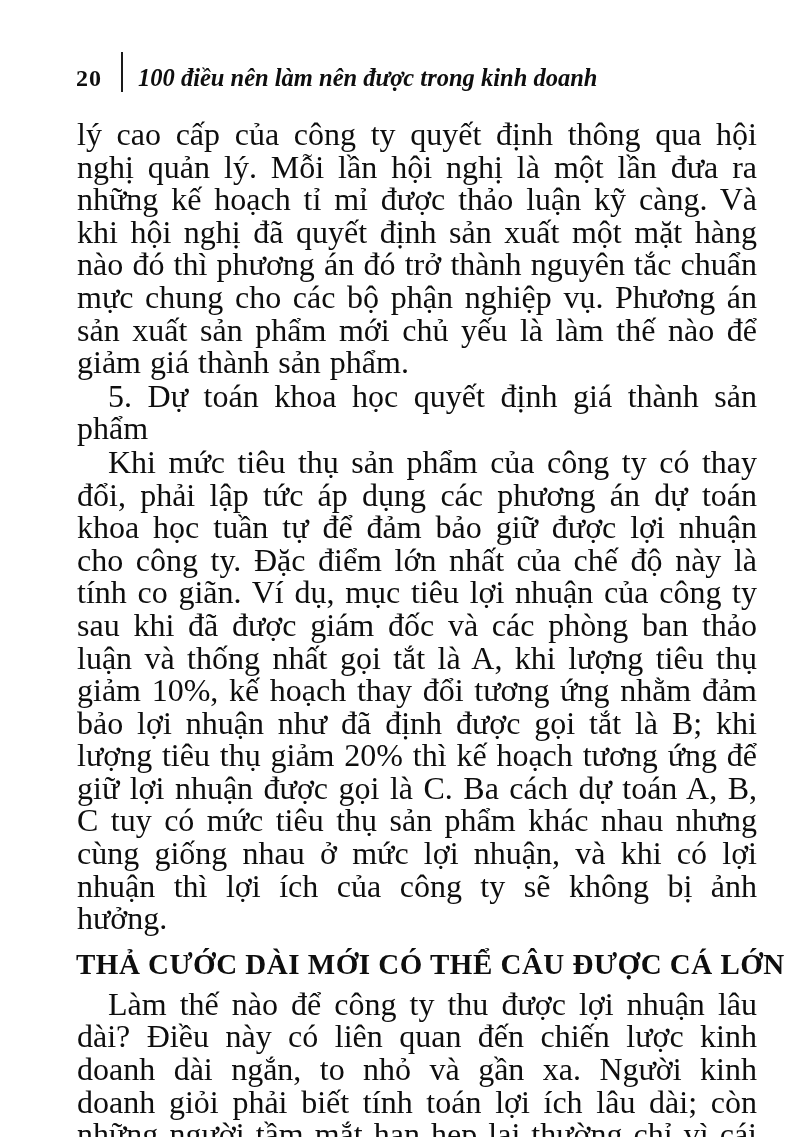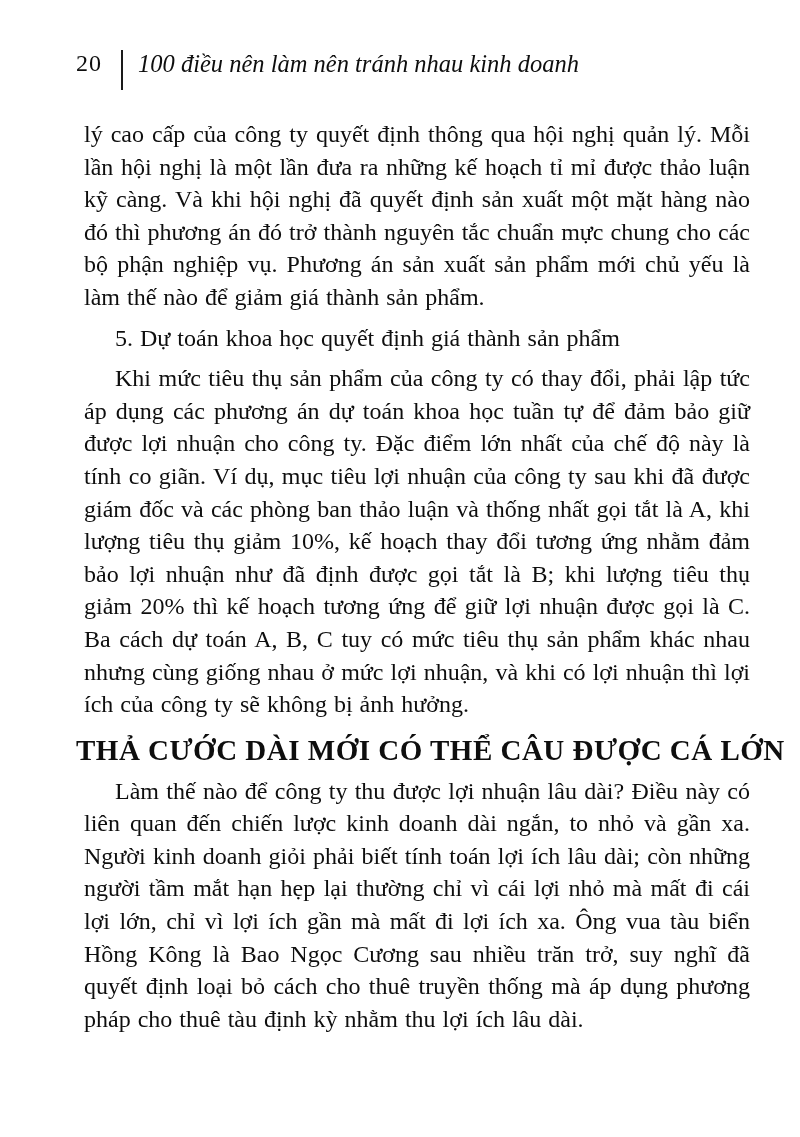--- a/index.html
+++ b/index.html
@@ -15,47 +15,48 @@
     overflow: hidden;
   }
   .page {
     box-sizing: border-box;
     width: 800px;
     height: 1137px;
     padding: 50px 42px 0 76px;
   }
   .running-header {
     display: flex;
-    align-items: flex-start;
+    align-items: flex-end;
     height: 42px;
     margin-bottom: 26px;
+    font-weight: bold;
   }
   .page-number {
     font-size: 24px;
     letter-spacing: 1px;
   }
   .header-divider {
     width: 2px;
     height: 40px;
     background: #1a1a1a;
     margin: 0 15px 0 19px;
   }
   .book-title {
     font-style: italic;
     font-size: 24.5px;
     white-space: nowrap;
   }
   .body-text {
     width: 682px;
   }
   .para {
-    font-size: 24px;
+    font-size: 32px;
     line-height: 32.6px;
     text-align: justify;
-    margin: 8px;
+    margin: 1px;
     word-spacing: 1px;
   }
   .para.indented {
     text-indent: 31px;
   }
   .section-heading {
     font-weight: bold;
     font-size: 29px;
     line-height: 34px;
     text-align: center;
@@ -65,21 +66,21 @@
   }
 </style>
 </head>
 <body>
 
 <div class="page">
 
   <div class="running-header">
     <span class="page-number">20</span>
     <span class="header-divider"></span>
-    <span class="book-title">100 điều nên làm nên tránh nhau kinh doanh</span>
+    <span class="book-title">100 điều nên làm nên được trong kinh doanh</span>
   </div>
 
   <div class="body-text">
 
     <p class="para">lý cao cấp của công ty quyết định thông qua hội nghị quản lý. Mỗi lần hội nghị là một lần đưa ra những kế hoạch tỉ mỉ được thảo luận kỹ càng. Và khi hội nghị đã quyết định sản xuất một mặt hàng nào đó thì phương án đó trở thành nguyên tắc chuẩn mực chung cho các bộ phận nghiệp vụ. Phương án sản xuất sản phẩm mới chủ yếu là làm thế nào để giảm giá thành sản phẩm.</p>
 
     <p class="para indented">5. Dự toán khoa học quyết định giá thành sản phẩm</p>
 
     <p class="para indented">Khi mức tiêu thụ sản phẩm của công ty có thay đổi, phải lập tức áp dụng các phương án dự toán khoa học tuần tự để đảm bảo giữ được lợi nhuận cho công ty. Đặc điểm lớn nhất của chế độ này là tính co giãn. Ví dụ, mục tiêu lợi nhuận của công ty sau khi đã được giám đốc và các phòng ban thảo luận và thống nhất gọi tắt là A, khi lượng tiêu thụ giảm 10%, kế hoạch thay đổi tương ứng nhằm đảm bảo lợi nhuận như đã định được gọi tắt là B; khi lượng tiêu thụ giảm 20% thì kế hoạch tương ứng để giữ lợi nhuận được gọi là C. Ba cách dự toán A, B, C tuy có mức tiêu thụ sản phẩm khác nhau nhưng cùng giống nhau ở mức lợi nhuận, và khi có lợi nhuận thì lợi ích của công ty sẽ không bị ảnh hưởng.</p>
 

